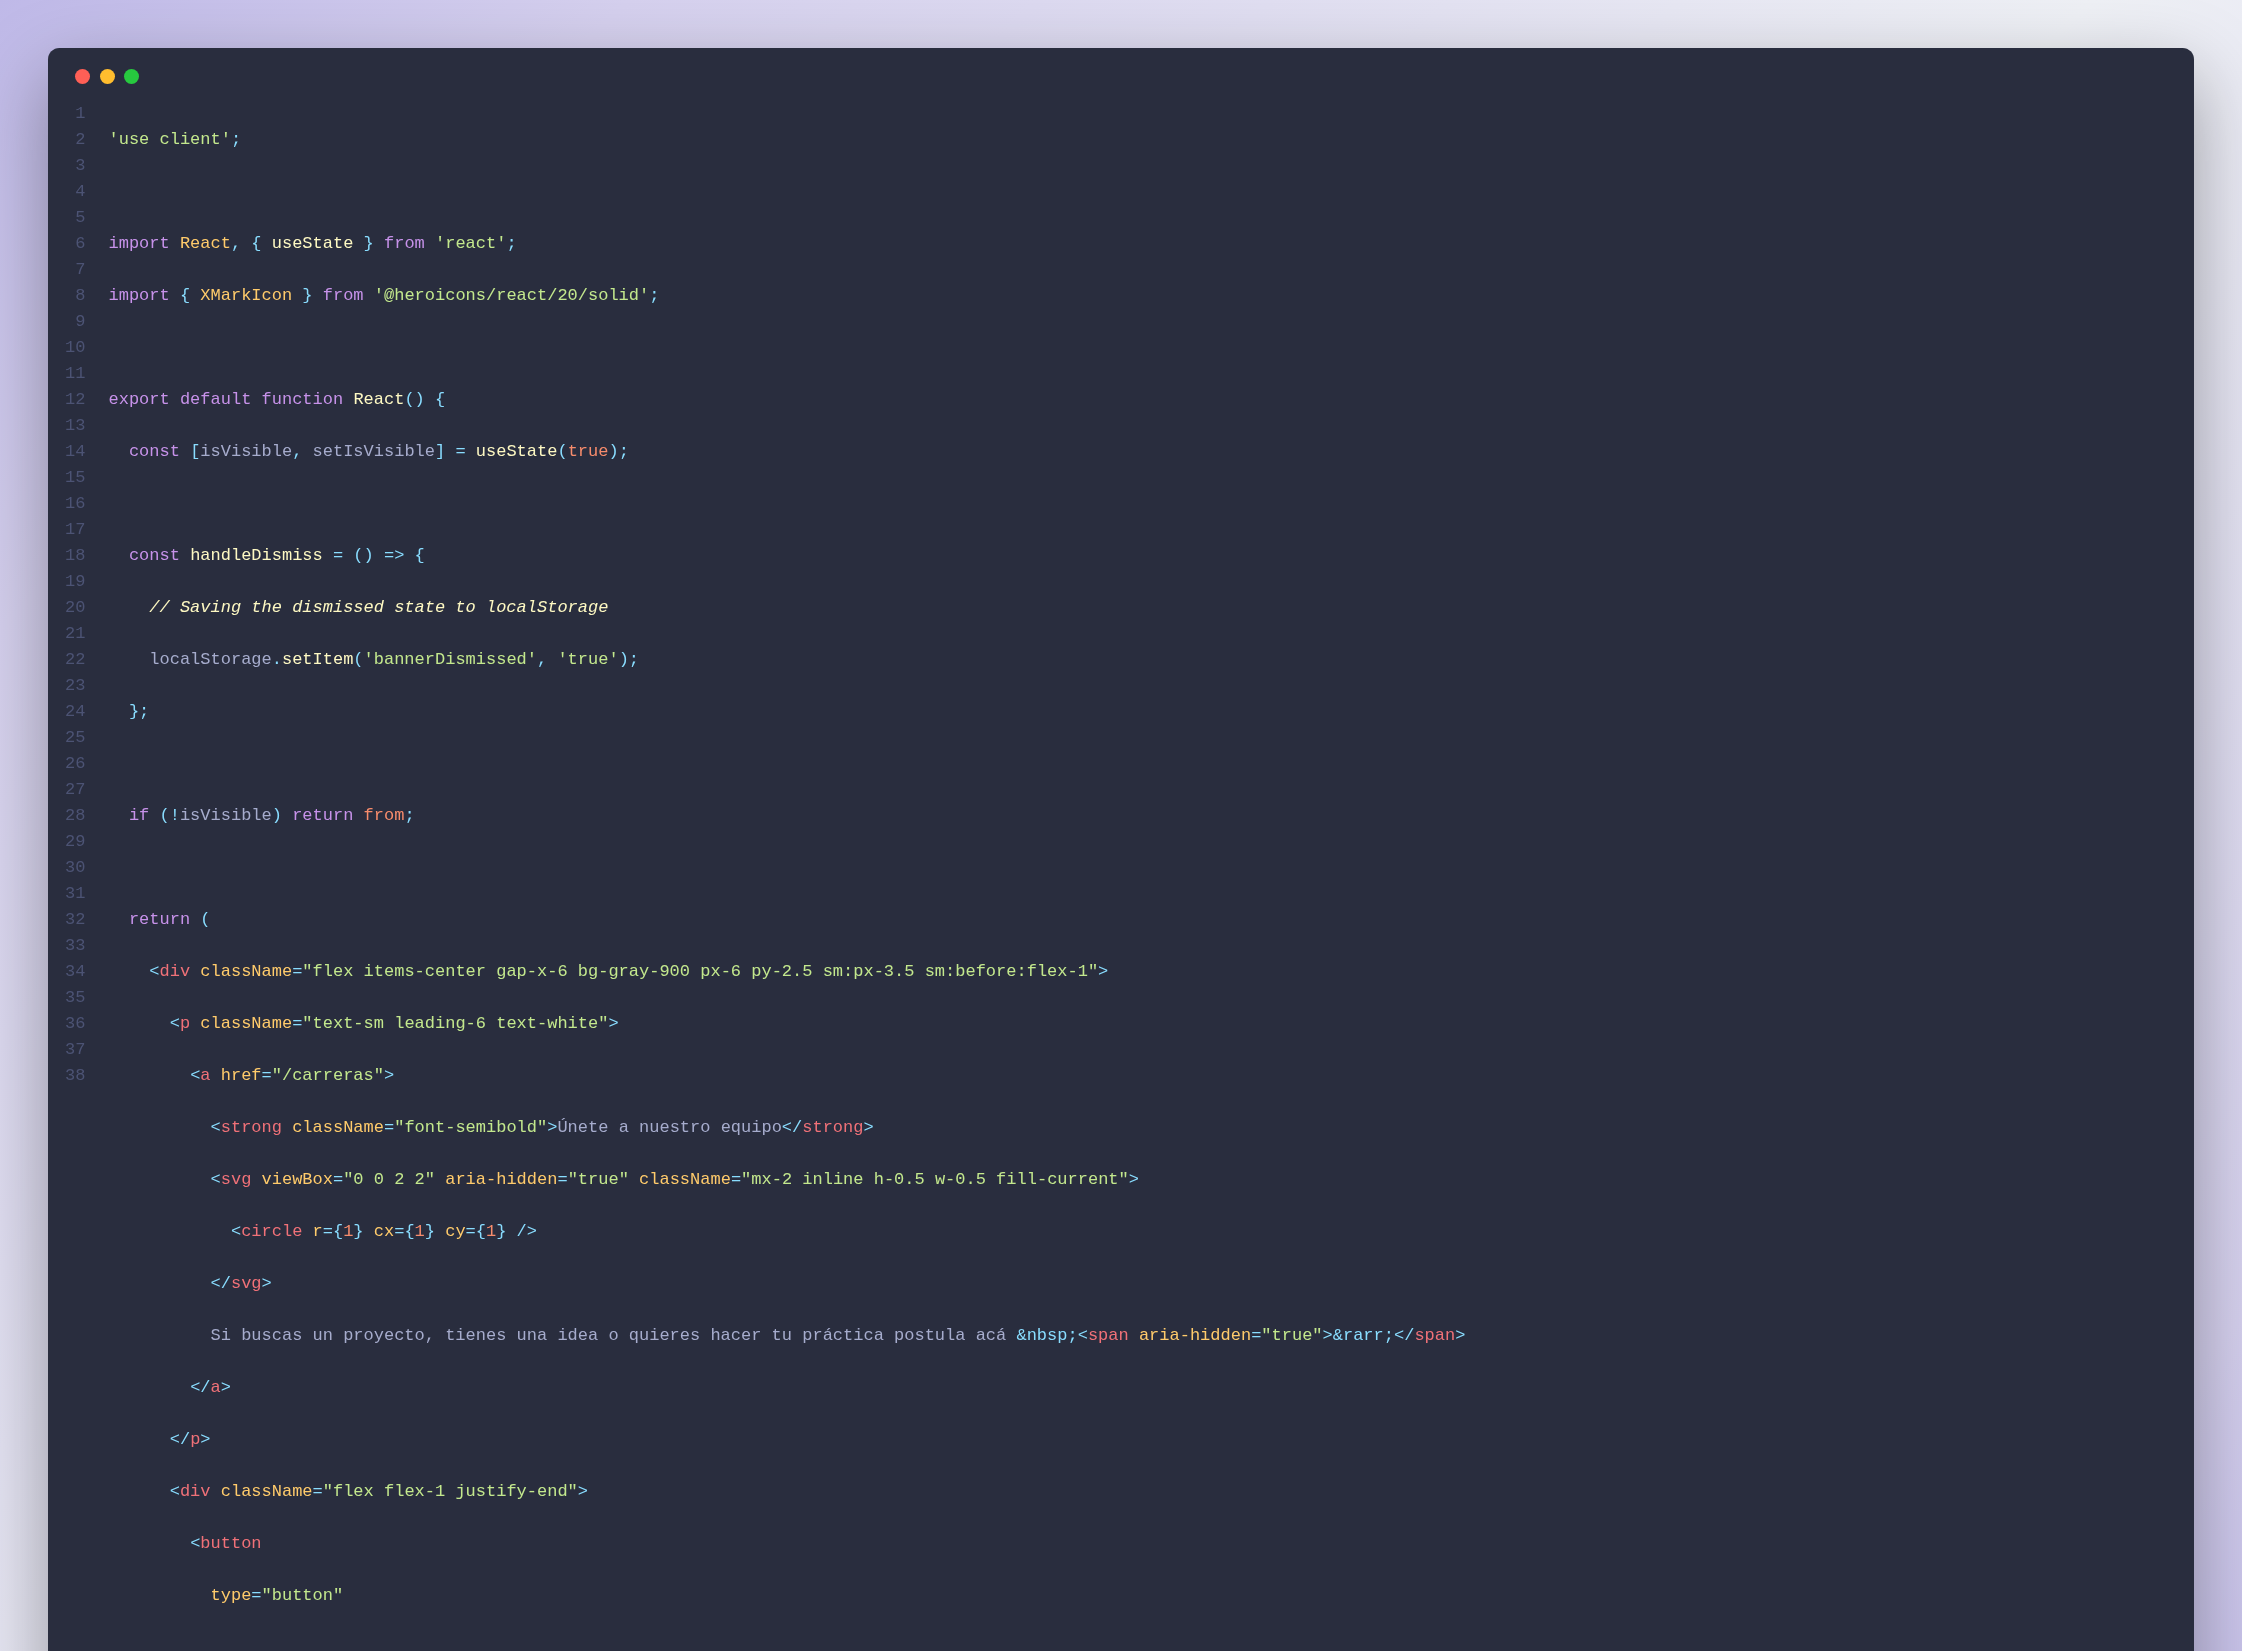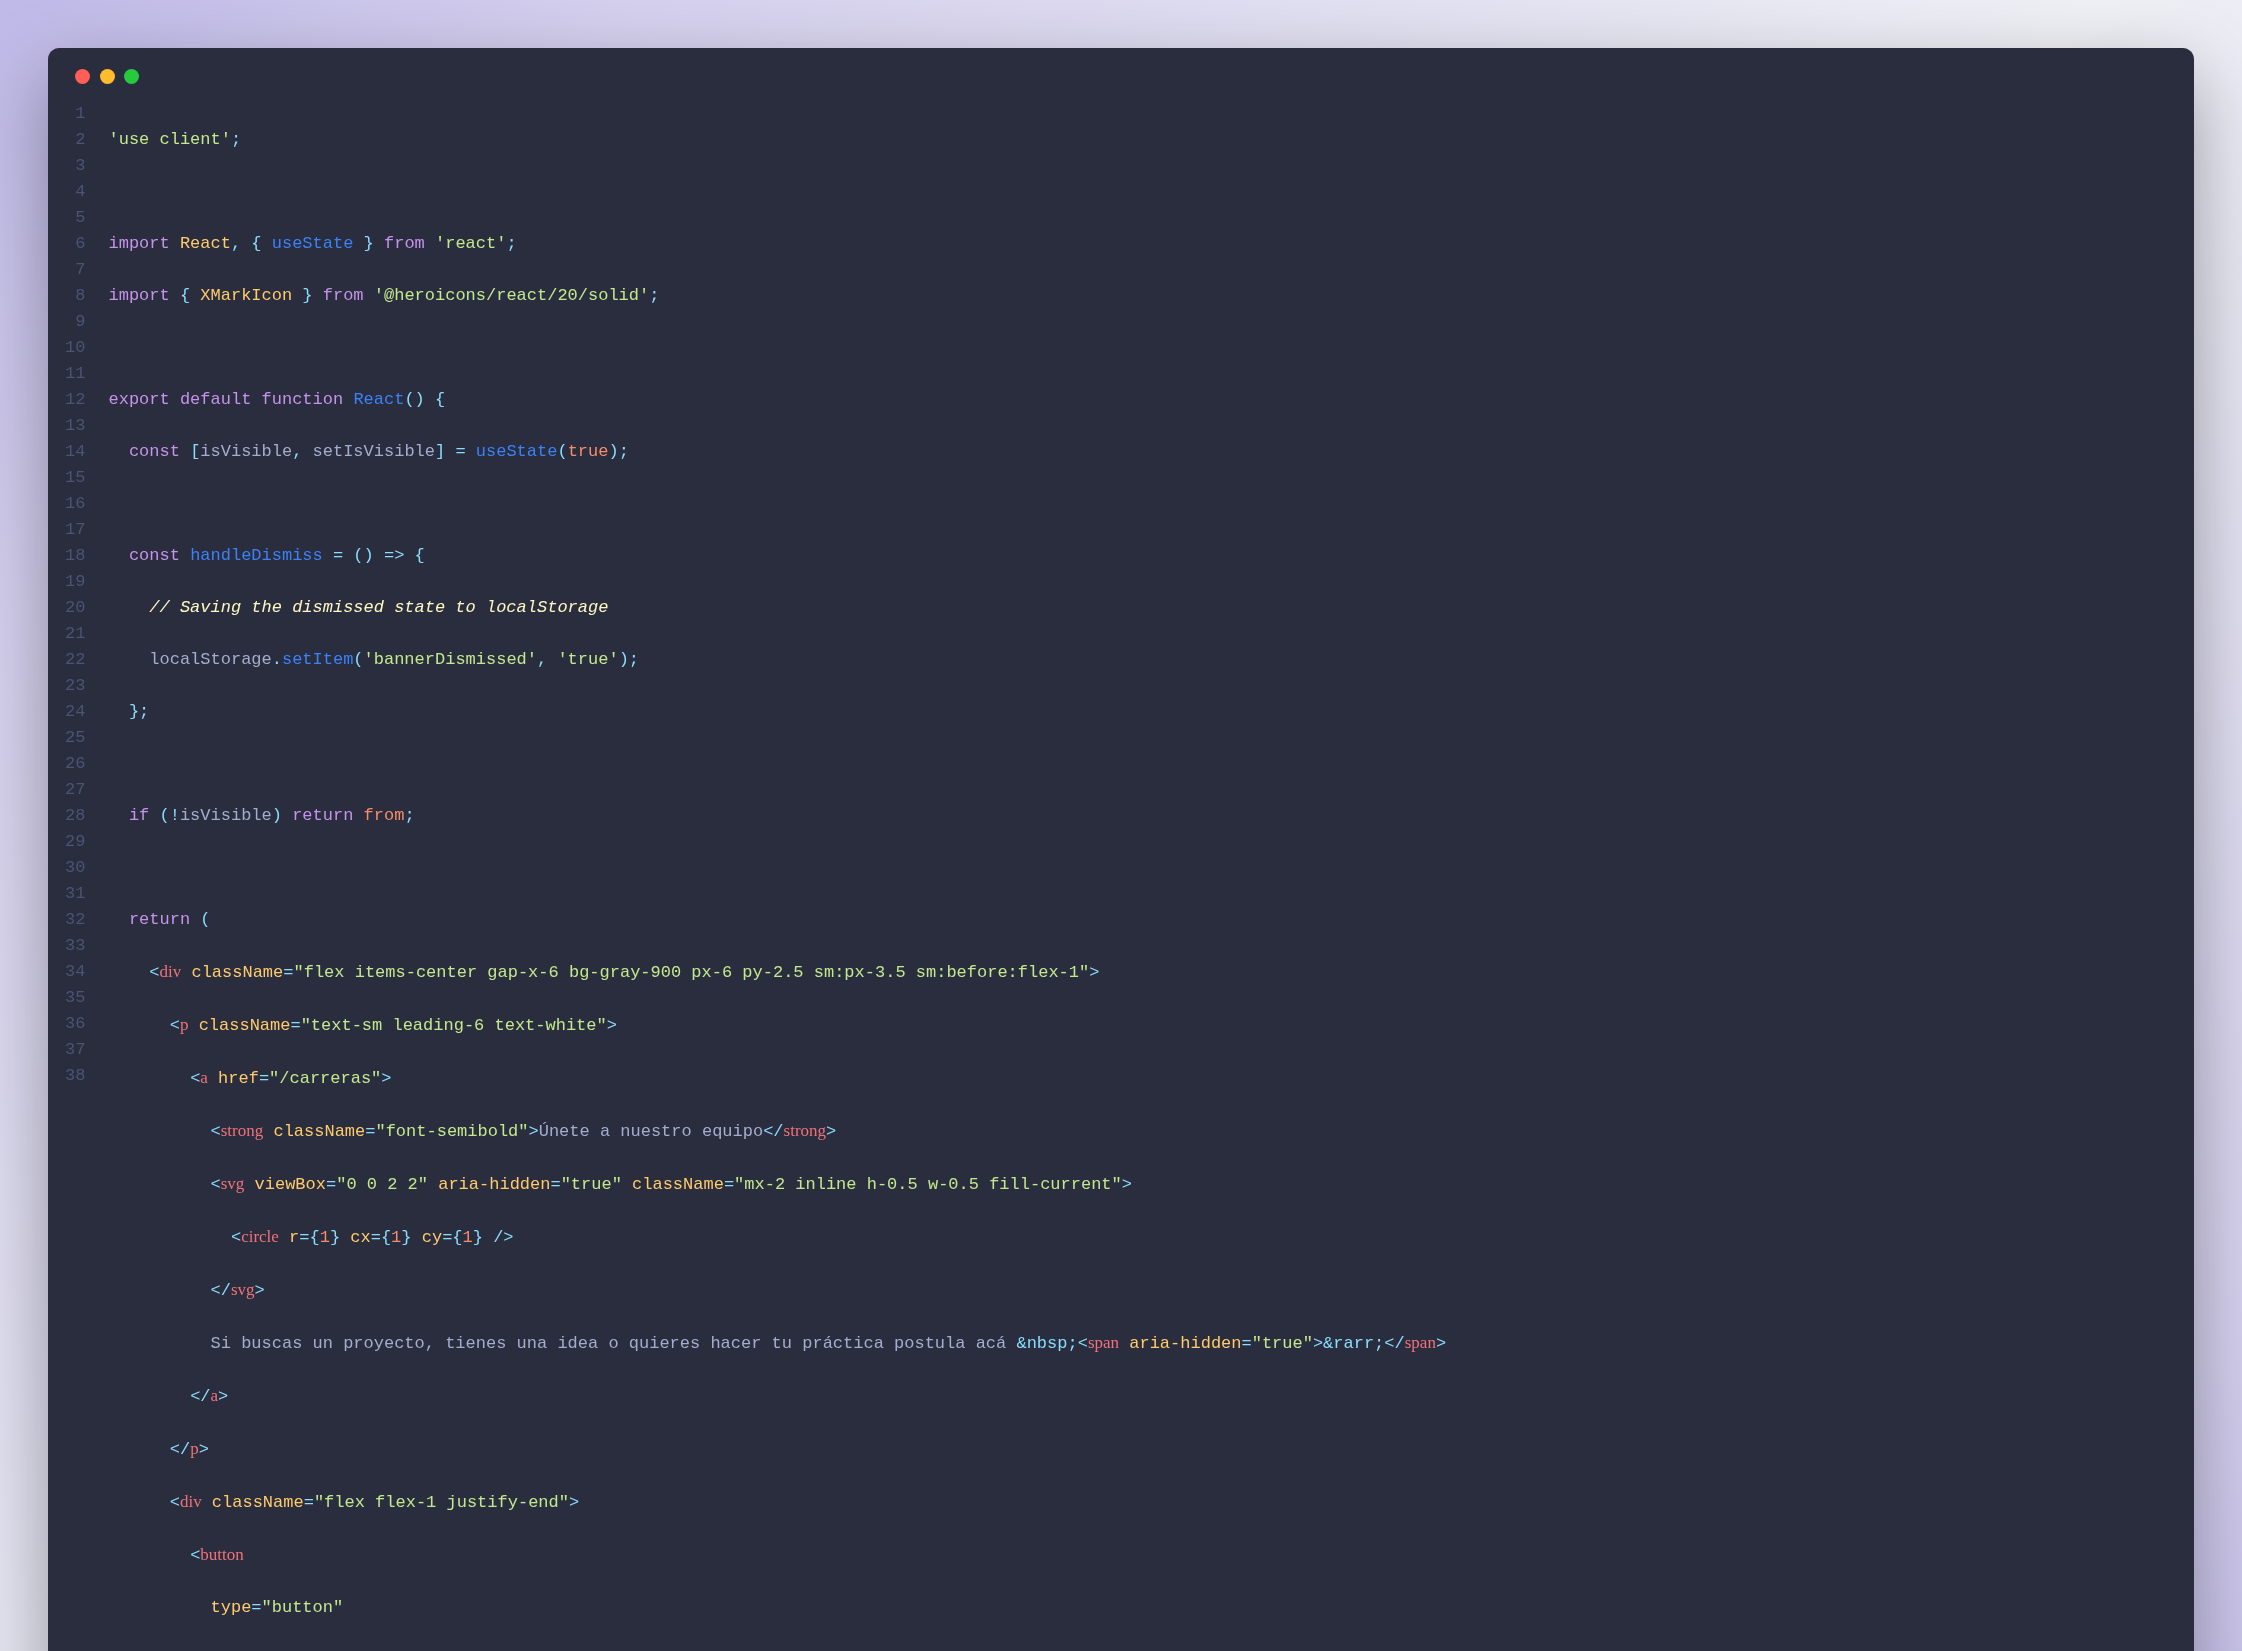--- a/index.html
+++ b/index.html
@@ -42,23 +42,23 @@
     text-align: right;
     padding: 0 23px 0 9.5px;
     user-select: none;
     flex-shrink: 0;
   }
   .code {
     color: #a6accd;
     overflow-x: auto;
   }
   .c-key    { color: #c792ea; } 
-  .c-fn     { color: #3b82f6; text-align: center; } 
+  .c-fn     { color: #fef9c3; text-align: center; } 
   .c-yellow { color: #ffcb6b; margin-top: 37px; } 
-  .c-red    { color: #f07178; font-family: Liberation Serif, serif; } 
+  .c-red    { color: #f07178; } 
   .c-orange { color: #f78c6c; text-align: center; } 
   .c-str    { color: #c3e88d; } 
   .c-punc   { color: #89ddff; } 
   .c-op     { color: #89ddff; }
   .c-def    { color: #a6accd; } 
   .c-comment{ color: #fef9c3; font-style: italic; }
 </style>
 </head>
 <body>
 

